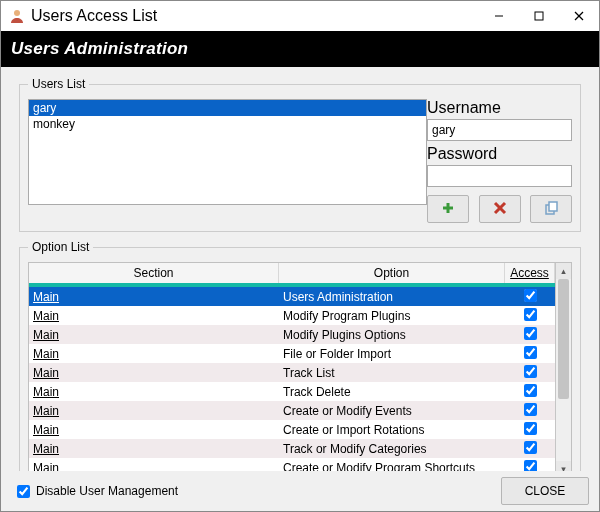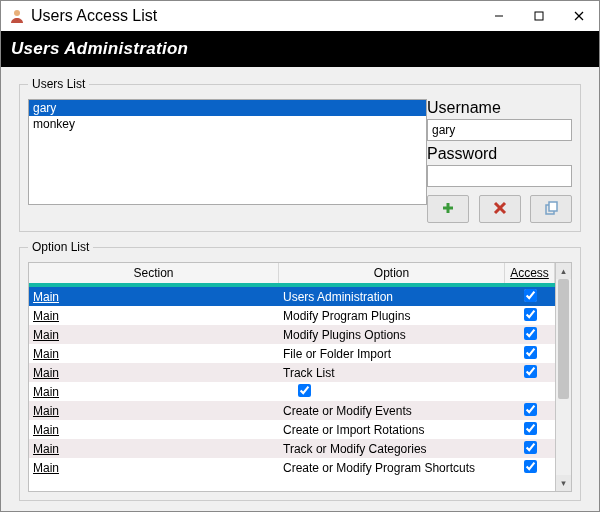--- a/index.html
+++ b/index.html
@@ -157,20 +157,21 @@
                   <div class="cell col-option">File or Folder Import</div>
                   <div class="cell col-access"><input type="checkbox" checked="" style=""></div>
                 </div>
                 <div class="grid-row even">
                   <div class="cell col-section">Main</div>
                   <div class="cell col-option">Track List</div>
                   <div class="cell col-access"><input type="checkbox" checked="" style=""></div>
                 </div>
                 <div class="grid-row odd">
                   <div class="cell col-section">Main</div>
+                  <div class="cell col-option">Track Delete</div>
                   <div class="cell col-access"><input type="checkbox" checked="" style=""></div>
                 </div>
                 <div class="grid-row even">
                   <div class="cell col-section">Main</div>
                   <div class="cell col-option">Create or Modify Events</div>
                   <div class="cell col-access"><input type="checkbox" checked="" style=""></div>
                 </div>
                 <div class="grid-row odd">
                   <div class="cell col-section">Main</div>
                   <div class="cell col-option">Create or Import Rotations</div>
@@ -195,14 +196,24 @@
               </div>
             <div class="arrow">▾</div>
           </div>
         </div>
 
       </div>
     </fieldset>
 
   </div>
 
+  <div class="bottombar">
+    <label class="chk-label">
+      <input type="checkbox" id="disable-chk" checked="" style="">
+      <span>Disable User Management</span>
+    </label>
+    <span class="spacer"></span>
+    <div class="closebtn">
+      <span>CLOSE</span>
+    </div>
+  </div>
 
 </div>
 
 </body></html>

